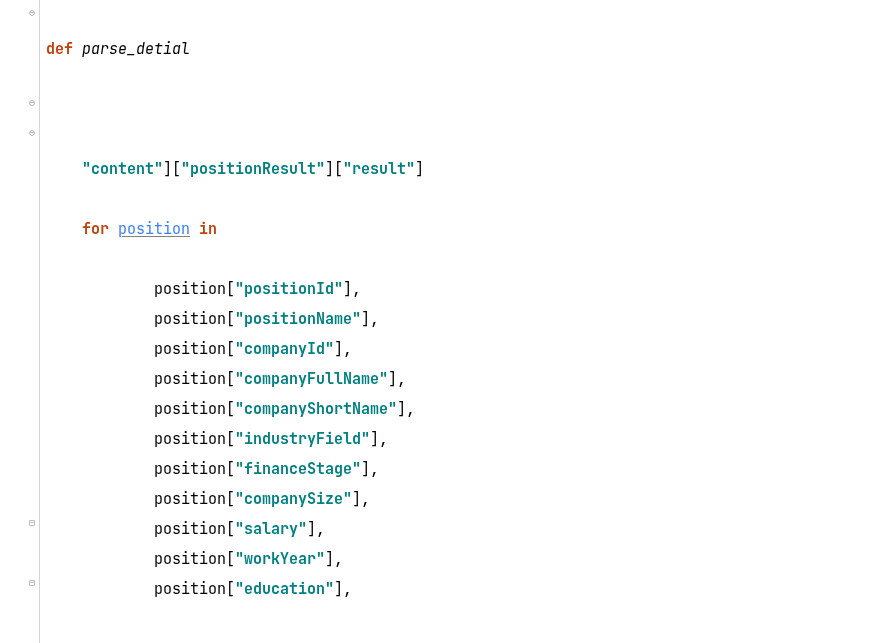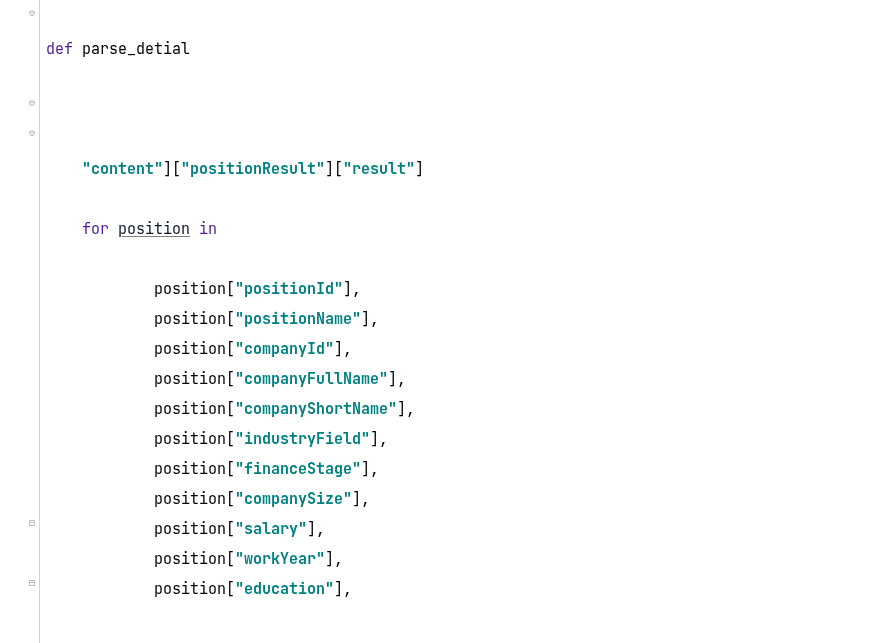--- a/index.html
+++ b/index.html
@@ -35,24 +35,24 @@
     padding: 4px 0 4px 6px;
     white-space: pre;
     overflow-x: auto;
     position: relative;
   }
   .line {
     height: 30px;
     display: flex;
     align-items: center;
   }
-  .kw { color: #4c1d95; font-weight: normal; }
-  .fn { color: #000000; }
+  .kw { color: #c2410c; font-weight: bold; }
+  .fn { color: #000000; font-style: italic; }
   .str { color: #008080; font-weight: bold; }
-  .unused { color: #0f172a; text-decoration: underline; text-decoration-color: #808080; text-underline-offset: 2px; }
+  .unused { color: #3b82f6; text-decoration: underline; text-decoration-color: #808080; text-underline-offset: 2px; }
 </style>
 </head>
 <body>
 
 <div class="gutter">
 
 <div class="gutter-mark" style="top: 8px;">⊖</div>
     <div class="gutter-mark" style="top: 98px;">⊖</div>
     <div class="gutter-mark" style="top: 128px;">⊖</div>
     <div class="gutter-mark" style="top: 518px;">⊟</div>

